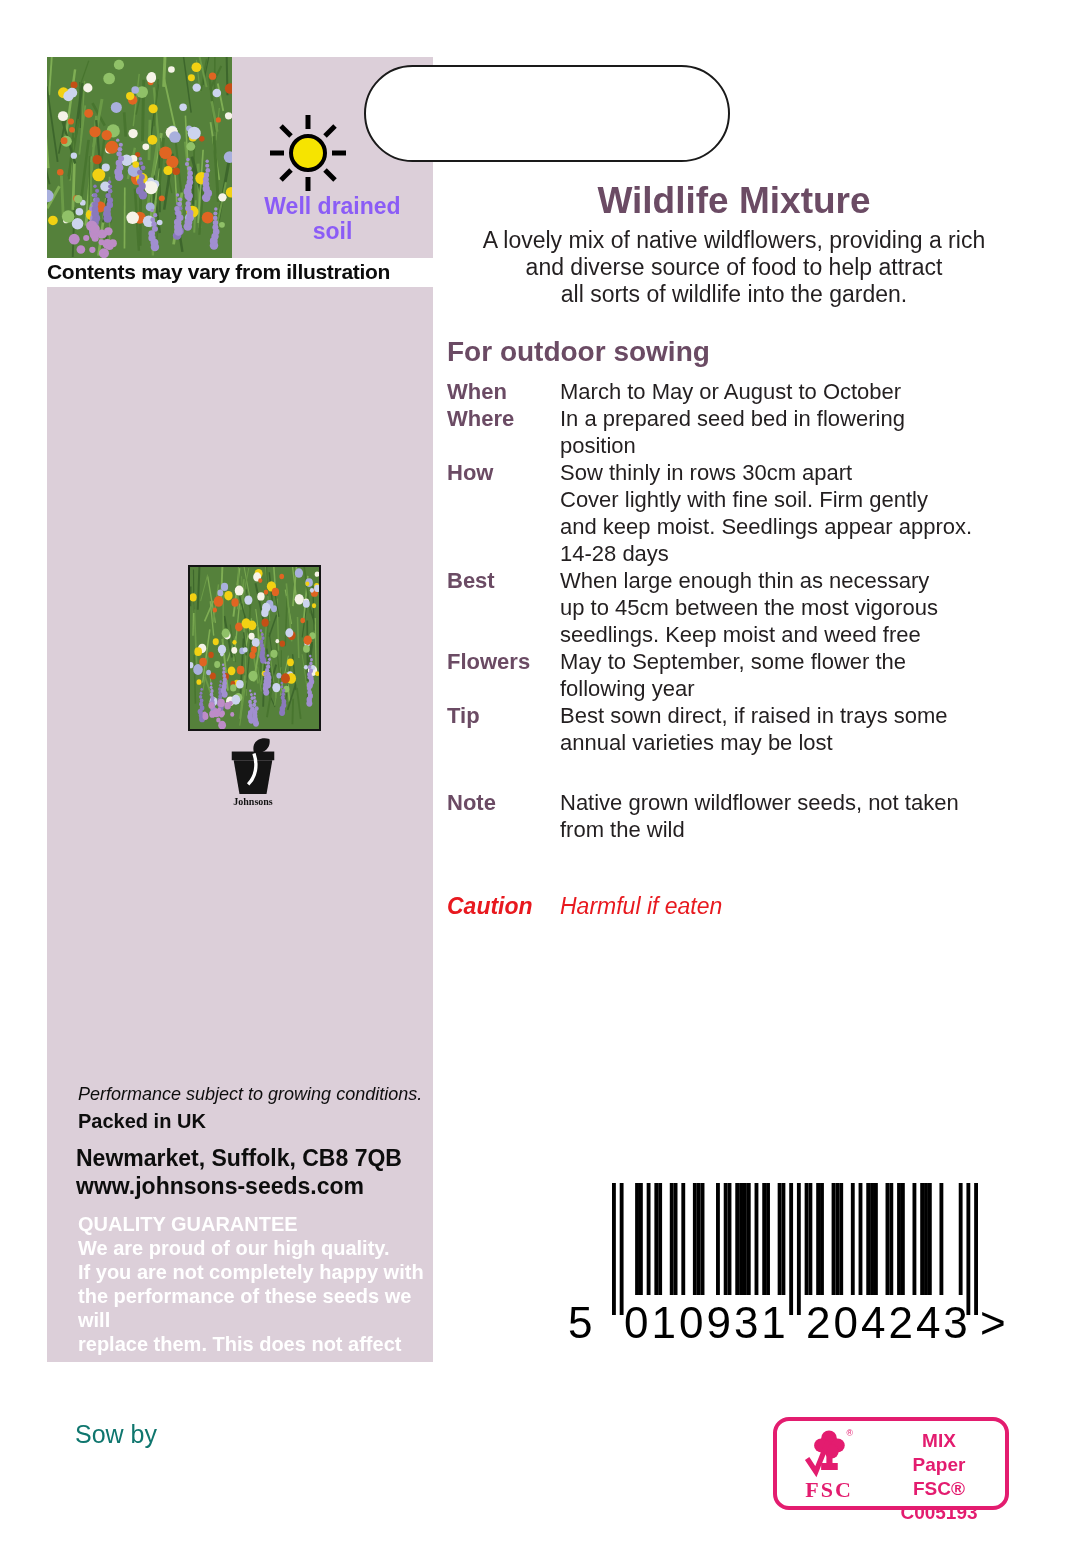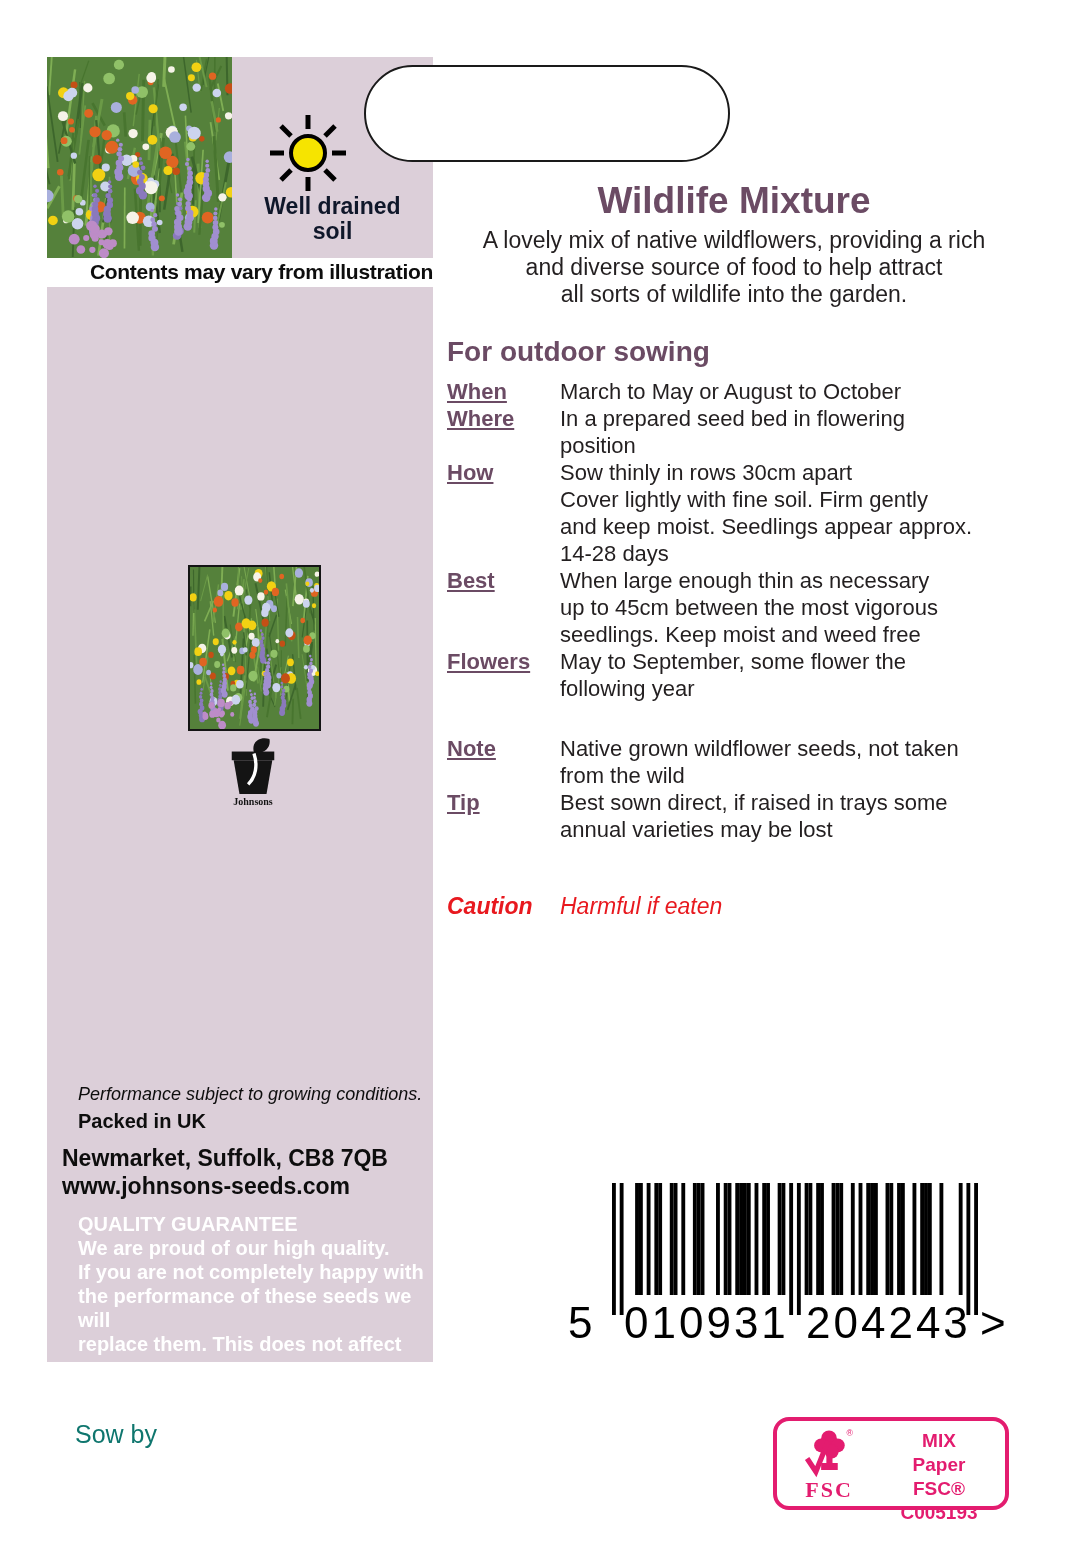--- a/index.html
+++ b/index.html
@@ -6,42 +6,42 @@
   body{font-family:"Liberation Sans", sans-serif; color:#231f20;}
   #packet{position:relative;width:1087px;height:1559px;background:#ffffff;overflow:hidden;}
 
   .prelines{white-space:pre-line;}
 
   
   .photo{position:absolute;overflow:hidden;}
   #photo-top{left:47px;top:57px;width:185px;height:201px;}
   #panel-top{position:absolute;left:232px;top:57px;width:201px;height:201px;background:var(--lav,#dccfd9);}
   #sun{position:absolute;left:267px;top:112px;width:82px;height:82px;}
-  #soil-note{position:absolute;left:232px;top:194px;width:201px;text-align:center;color:#0f172a;font-weight:bold;font-size:23px;line-height:25px;}
-  #contents-note{position:absolute;left:47px;top:257px;width:386px;height:30px;text-align:right;font-weight:bold;font-size:21px;line-height:30px;letter-spacing:-0.3px;color:#0d0d0d;}
+  #soil-note{position:absolute;left:232px;top:194px;width:201px;text-align:center;color:#8b5cf6;font-weight:bold;font-size:23px;line-height:25px;}
+  #contents-note{position:absolute;left:47px;top:257px;width:386px;height:30px;text-align:left;font-weight:bold;font-size:21px;line-height:30px;letter-spacing:-0.3px;color:#0d0d0d;}
   #panel-main{position:absolute;left:47px;top:287px;width:386px;height:1075px;background:var(--lav,#dccfd9);}
   #photo-small{left:188px;top:565px;width:129px;height:162px;border:2px solid #141414;}
   #johnsons-logo{position:absolute;left:225px;top:738px;width:56px;height:58px;}
   #johnsons-name{position:absolute;left:188px;top:796px;width:130px;text-align:center;font-family:"Liberation Serif",serif;font-weight:bold;font-size:10px;color:#141414;}
   #perf-note{position:absolute;left:78px;top:1084px;width:350px;font-style:italic;font-size:18px;color:#0d0d0d;}
   #packed-note{position:absolute;left:78px;top:1110px;width:350px;font-weight:bold;font-size:20px;color:#0d0d0d;}
-  #address{position:absolute;left:62px;top:1144px;width:350px;font-weight:bold;font-size:23px;line-height:28px;color:#0d0d0d;}
+  #address{position:absolute;left:76px;top:1144px;width:350px;font-weight:bold;font-size:23px;line-height:28px;color:#0d0d0d;}
   #quality{position:absolute;left:78px;top:1212px;width:350px;color:#ffffff;font-weight:bold;font-size:20px;line-height:24px;}
 
   
   #hang-hole{position:absolute;left:364px;top:65px;width:366px;height:97px;background:#ffffff;border:2px solid #1a1a1a;border-radius:49px;box-sizing:border-box;}
 
   
   #title{position:absolute;left:447px;top:180px;width:574px;text-align:center;font-weight:bold;font-size:37px;color:var(--purple,#6b4b64);}
   #description{position:absolute;left:447px;top:227px;width:574px;text-align:center;font-size:23px;line-height:27px;color:#231f20;}
   #section-heading{position:absolute;left:447px;top:336px;font-weight:bold;font-size:28px;color:var(--purple,#6b4b64);}
   #sowing-table{position:absolute;left:447px;top:378px;width:590px;font-size:22px;line-height:27px;}
   .srow{display:flex;}
   .srow.gap{margin-top:33px;}
-  .slabel{width:113px;flex:0 0 113px;font-weight:bold;color:var(--purple,#6b4b64);text-decoration:underline;}
+  .slabel{width:113px;flex:0 0 113px;font-weight:bold;color:var(--purple,#6b4b64);}
   .svalue{white-space:pre-line;color:#231f20;}
   #caution-row{position:absolute;left:447px;top:893px;width:590px;display:flex;font-size:23px;color:var(--red,#e8191f);}
   #caution-label{width:113px;flex:0 0 113px;font-weight:bold;font-style:italic;}
   #caution-text{font-style:italic;}
 
   
   #barcode{position:absolute;left:560px;top:1180px;width:470px;height:165px;}
   #barcode-svg{position:absolute;left:52px;top:3px;width:366px;height:132px;}
   .bc-digit{position:absolute;font-size:44px;color:#000;top:118px;letter-spacing:2px;}
   #bc-first{left:8px;}
@@ -760,29 +760,29 @@
         <div class="slabel">Best</div>
         <div class="svalue">When large enough thin as necessary
 up to 45cm between the most vigorous
 seedlings. Keep moist and weed free</div>
       </div>
       <div class="srow">
         <div class="slabel">Flowers</div>
         <div class="svalue">May to September, some flower the
 following year</div>
       </div>
+      <div class="srow">
+        <div class="slabel">Tip</div>
+        <div class="svalue">Best sown direct, if raised in trays some
+annual varieties may be lost</div>
+      </div>
       <div class="srow gap">
         <div class="slabel">Note</div>
         <div class="svalue">Native grown wildflower seeds, not taken
 from the wild</div>
-      </div>
-      <div class="srow">
-        <div class="slabel">Tip</div>
-        <div class="svalue">Best sown direct, if raised in trays some
-annual varieties may be lost</div>
       </div>
     </div>
   <div id="caution-row">
     <div id="caution-label">Caution</div>
     <div id="caution-text">Harmful if eaten</div>
   </div>
 
   <div id="barcode">
     <svg id="barcode-svg" viewBox="0 0 95 132" preserveAspectRatio="none">
         <rect x="0" y="0" width="1" height="132" fill="#000"></rect>

